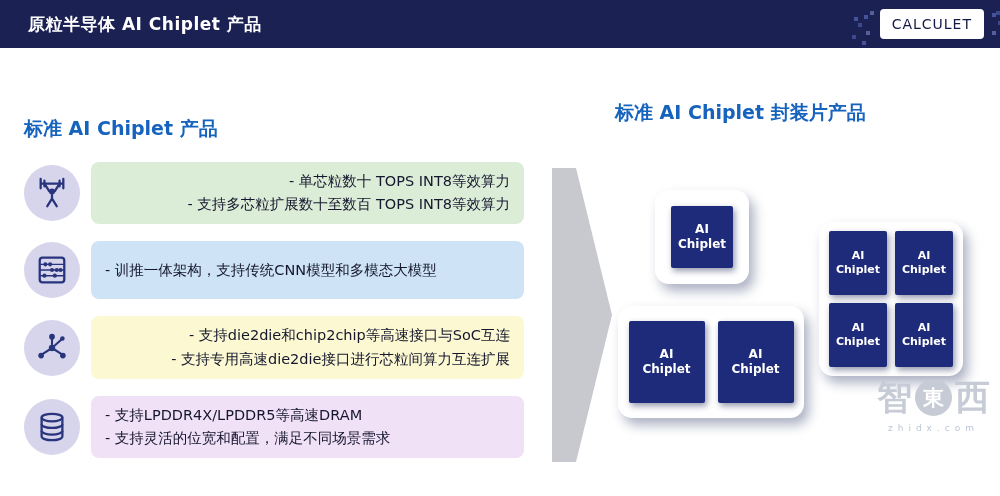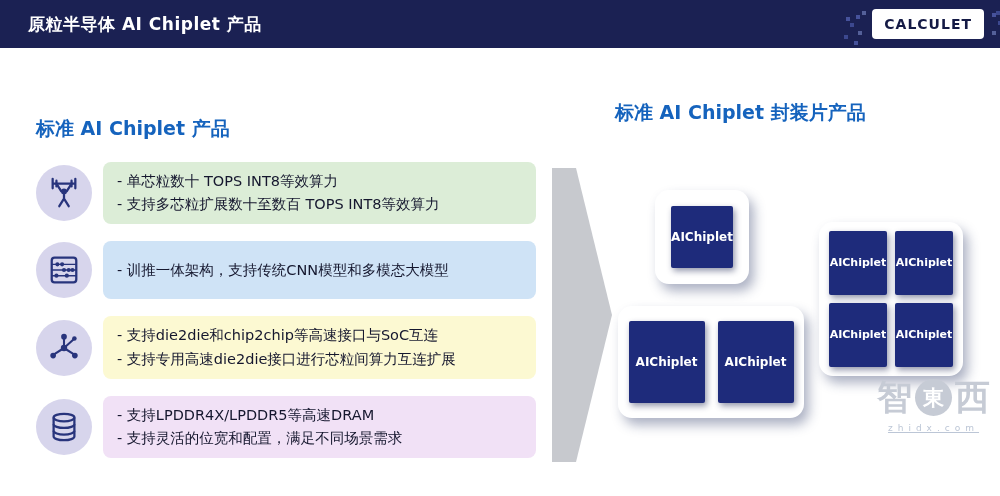--- a/index.html
+++ b/index.html
@@ -19,57 +19,57 @@
     display: flex; align-items: center; justify-content: space-between;
     padding: 0 16px 0 28px;
   }
   .topbar-title {
     color: #ffffff; font-size: 17px; font-weight: bold; letter-spacing: 0.5px; margin: 0;
   }
   .logo-wrap { position: relative; display: flex; align-items: center; }
   .logo-box {
     position: relative; z-index: 2;
     background: #ffffff; color: #141a45;
-    font-weight: bold; font-size: 14px; letter-spacing: 1px;
+    font-weight: normal; font-size: 14px; letter-spacing: 1px;
     padding: 7px 12px; border-radius: 4px;
   }
   .px-cluster {
     position: absolute; width: 4px; height: 4px; background: #46529b; z-index: 1;
   }
   .px-left {
     left: -16px; top: 6px;
     box-shadow: -6px 8px #3c488f, 2px 16px #546099, -12px 20px #3c488f,
                 -2px 26px #46529b, 6px -4px #546099, -10px 2px #46529b;
   }
   .px-right {
     right: -12px; top: 4px;
     box-shadow: 6px 8px #3c488f, 0 18px #546099, 8px 24px #46529b, 4px -2px #3c488f;
   }
 
   
-  .left-panel { position: absolute; left: 36px; top: 116px; width: 500px; }
+  .left-panel { position: absolute; left: 24px; top: 116px; width: 500px; }
   .section-title {
     color: #1563bd; font-size: 19px; font-weight: bold; margin: 0 0 20px 0;
   }
   .feature-row { display: flex; align-items: center; margin-bottom: 17px; }
   .icon-circle {
     width: 56px; height: 56px; border-radius: 50%;
     background: #d7d5ec; flex: 0 0 56px;
     display: flex; align-items: center; justify-content: center;
     margin-right: 11px;
   }
   .icon-circle svg { width: 34px; height: 34px; display: block; }
   .feature-box {
     flex: 1; border-radius: 8px; padding: 8px 14px;
     font-size: 14.5px; color: #15172e; line-height: 1.6;
     min-height: 58px; display: flex; flex-direction: column; justify-content: center;
   }
   .fb-0 { background: #dcedd7; }
   .fb-1 { background: #cfe3f6; }
-  .fb-2 { background: #fcf9d2; }
+  .fb-2 { background: #fcf9d2; align-items: flex-end; }
   .fb-3 { background: #f1e1f6; }
 
   
   .big-arrow {
     position: absolute; left: 552px; top: 168px; width: 60px; height: 294px;
     background: #c7c9ce;
     clip-path: polygon(0 0, 40% 0, 100% 50%, 40% 100%, 0 100%);
   }
 
   
@@ -82,21 +82,21 @@
   }
   .pkg-single { left: 40px; top: 90px; width: 94px; height: 94px; }
   .pkg-dual   { left: 3px;  top: 206px; width: 186px; height: 112px; gap: 13px; }
   .pkg-quad   {
     left: 204px; top: 122px; width: 144px; height: 154px;
     display: grid; grid-template-columns: 58px 58px; grid-template-rows: 64px 64px;
     gap: 8px; align-content: center; justify-content: center;
   }
   .chip {
     background: #1e2b7b; color: #ffffff; border-radius: 2px;
-    display: flex; flex-direction: row; align-items: center; justify-content: center;
+    display: flex; flex-direction: column; align-items: center; justify-content: center;
     font-weight: bold; line-height: 1.25;
     box-shadow: 2px 3px 6px rgba(15, 25, 70, 0.45);
     text-align: center;
   }
   .chip-lg { width: 62px; height: 62px; font-size: 12px; }
   .chip-md { width: 76px; height: 82px; font-size: 12px; }
   .chip-sm { width: 58px; height: 64px; font-size: 11px; }
 
   
   .watermark {
@@ -111,21 +111,20 @@
   }
   .wm-logo {
     width: 37px; height: 37px; border-radius: 50%;
     background: #c6cbd5; color: #ffffff;
     display: flex; align-items: center; justify-content: center;
     font-size: 21px; font-weight: bold;
   }
   .wm-site {
     margin-top: 2px; font-size: 9px; letter-spacing: 5px; color: #bcc6d6;
     font-family: "DejaVu Sans", sans-serif;
-    text-decoration: underline;
   }
 </style>
 </head>
 <body>
 
 <div class="slide">
 
   <header class="topbar" style="background: rgb(27, 33, 83);">
     <h1 class="topbar-title">原粒半导体 AI Chiplet 产品</h1>
     <div class="logo-wrap">
@@ -142,21 +141,21 @@
       <div class="icon-circle" style="background: rgb(215, 213, 236);">
         <svg viewBox="0 0 36 36" aria-hidden="true">
           <g stroke="#28347c" stroke-width="2.4" fill="none" stroke-linecap="round" stroke-linejoin="round">
             <path d="M6 3v10 M30 3v10 M10 5v6 M26 5v6 M6 8h24"></path>
             <path d="M10 8l5 8 M26 8l-5 8"></path>
             <path d="M18 20v4 M18 24l-5 8 M18 24l5 8"></path>
           </g>
           <circle cx="18" cy="16.5" r="3.2" fill="#28347c"></circle>
         </svg>
       </div>
-      <div class="feature-box fb-0" style="background: rgb(220, 237, 215);">
+      <div class="feature-box fb-0" style="background: rgb(220, 237, 215); align-items: flex-end;">
         <div>- 单芯粒数十 TOPS INT8等效算力</div>
         <div>- 支持多芯粒扩展数十至数百 TOPS INT8等效算力</div>
       </div>
     </div>
 
     <div class="feature-row">
       <div class="icon-circle" style="background: rgb(215, 213, 236);">
         <svg viewBox="0 0 36 36" aria-hidden="true">
           <rect x="5" y="5" width="26" height="26" rx="3" fill="none" stroke="#28347c" stroke-width="2.4"></rect>
           <path d="M5 12h26 M5 18h26 M5 24h26" stroke="#28347c" stroke-width="1.5"></path>

